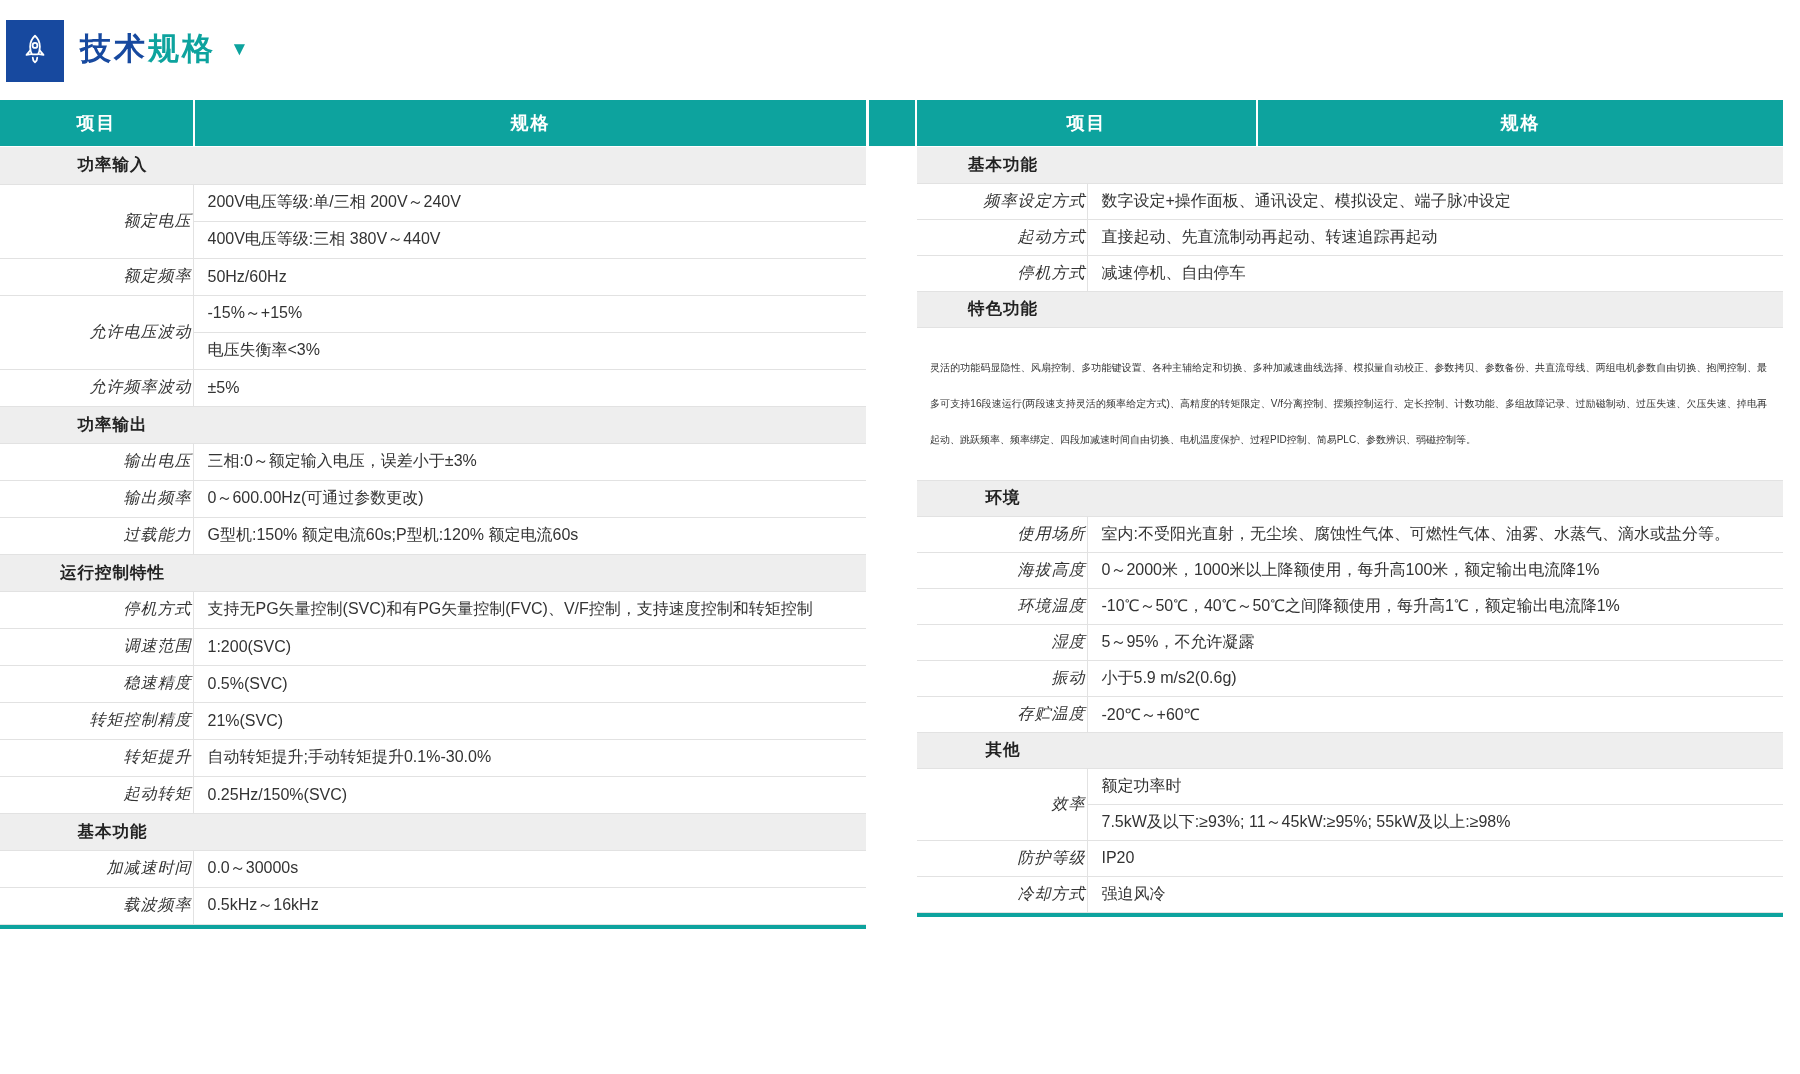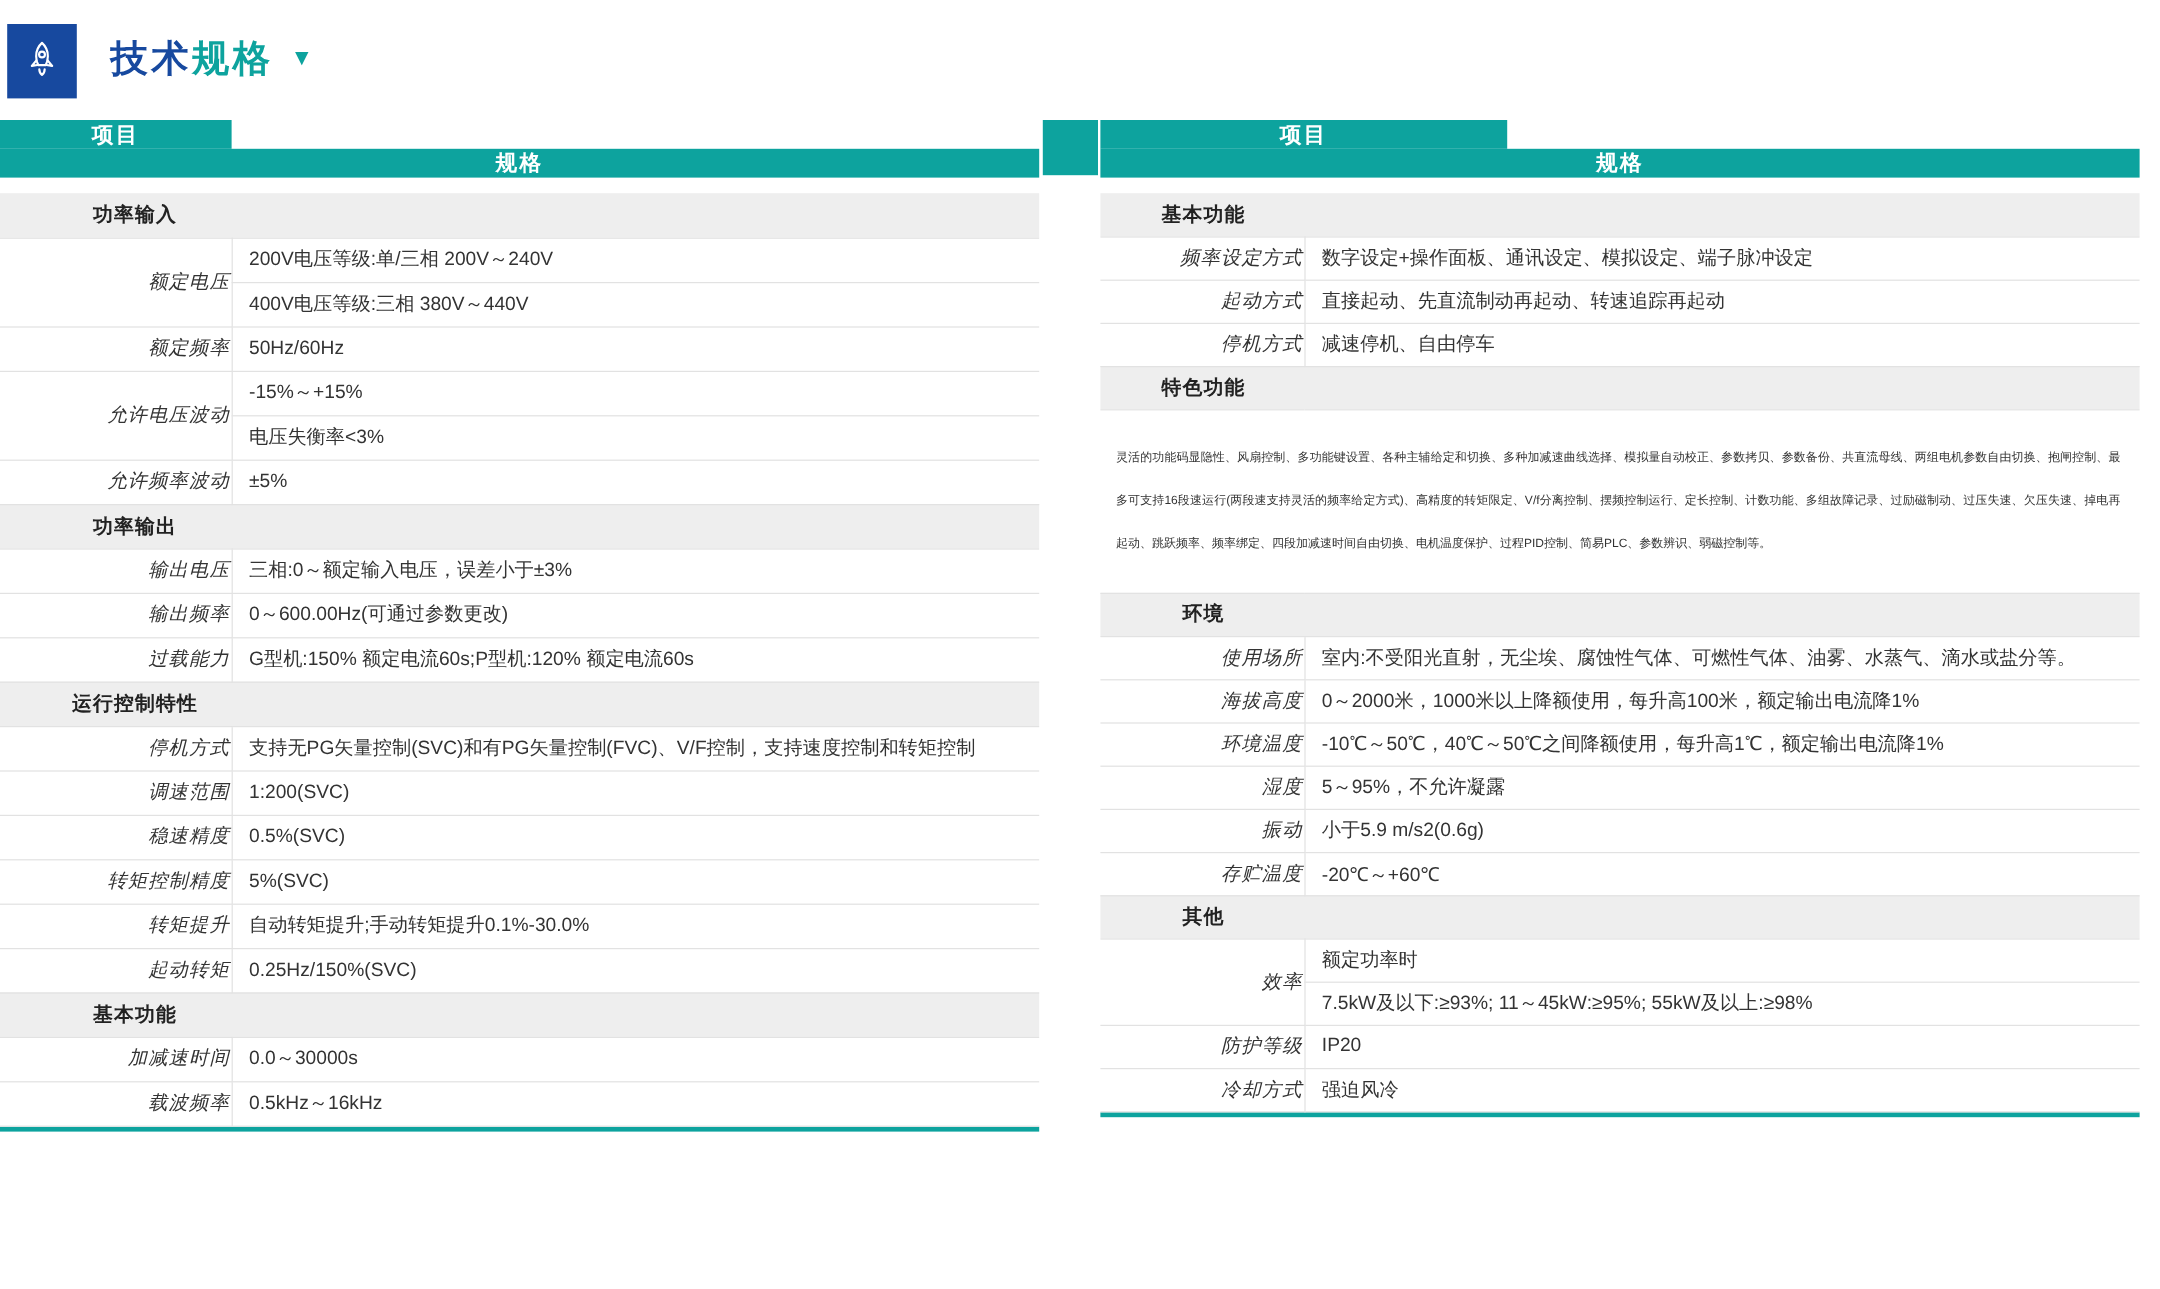--- a/index.html
+++ b/index.html
@@ -16,34 +16,34 @@
     font-family:"Liberation Sans",sans-serif;color:var(--text);
     overflow:hidden;
   }
   
   .titlebar{position:relative;height:100px;}
   .logo{
     position:absolute;left:6px;top:20px;width:58px;height:62px;
     background:var(--blue);display:flex;align-items:center;justify-content:center;
   }
   .page-title{
-    position:absolute;left:92px;top:28px;margin:0;
+    position:absolute;left:80px;top:28px;margin:0;
     font-size:31px;font-weight:bold;letter-spacing:3px;
     display:flex;align-items:center;justify-content:center;
   }
   .t-blue{color:var(--blue);}
   .t-teal{color:var(--teal);}
   .tri{color:var(--teal);font-size:19px;margin-left:14px;letter-spacing:0;}
   
   .tables{display:flex;align-items:flex-start;}
   .tbl{width:866px;border-bottom:4px solid var(--teal);}
   .mid-gap{width:51px;padding:0 2px 0 3px;}
   .mid-block{width:46px;height:46px;background:var(--teal);}
   
-  .hdr{display:flex;height:46px;column-gap:2px;margin-bottom:15px;flex-direction:column;}
+  .hdr{display:flex;height:46px;column-gap:2px;margin-bottom:1px;}
   .hdr-cell{
     background:var(--teal);color:#ffffff;font-weight:bold;font-size:18px;
     letter-spacing:2px;display:flex;align-items:center;justify-content:center;
   }
   .left .hdr-item{width:193px;}
   .left .hdr-spec{flex:1;}
   .right .hdr-item{width:339px;}
   .right .hdr-spec{flex:1;}
   
   table{width:100%;border-collapse:collapse;table-layout:fixed;}
@@ -157,21 +157,21 @@
           <tr>
               <td class="lbl">调速范围</td>
               <td class="val">1:200(SVC)</td>
             </tr>
           <tr>
               <td class="lbl">稳速精度</td>
               <td class="val">0.5%(SVC)</td>
             </tr>
           <tr>
               <td class="lbl">转矩控制精度</td>
-              <td class="val">5%(SVC)</td>
+              <td class="val">21%(SVC)</td>
             </tr>
           <tr>
               <td class="lbl">转矩提升</td>
               <td class="val">自动转矩提升;手动转矩提升0.1%-30.0%</td>
             </tr>
           <tr>
               <td class="lbl">起动转矩</td>
               <td class="val">0.25Hz/150%(SVC)</td>
             </tr>
           <tr class="section">

